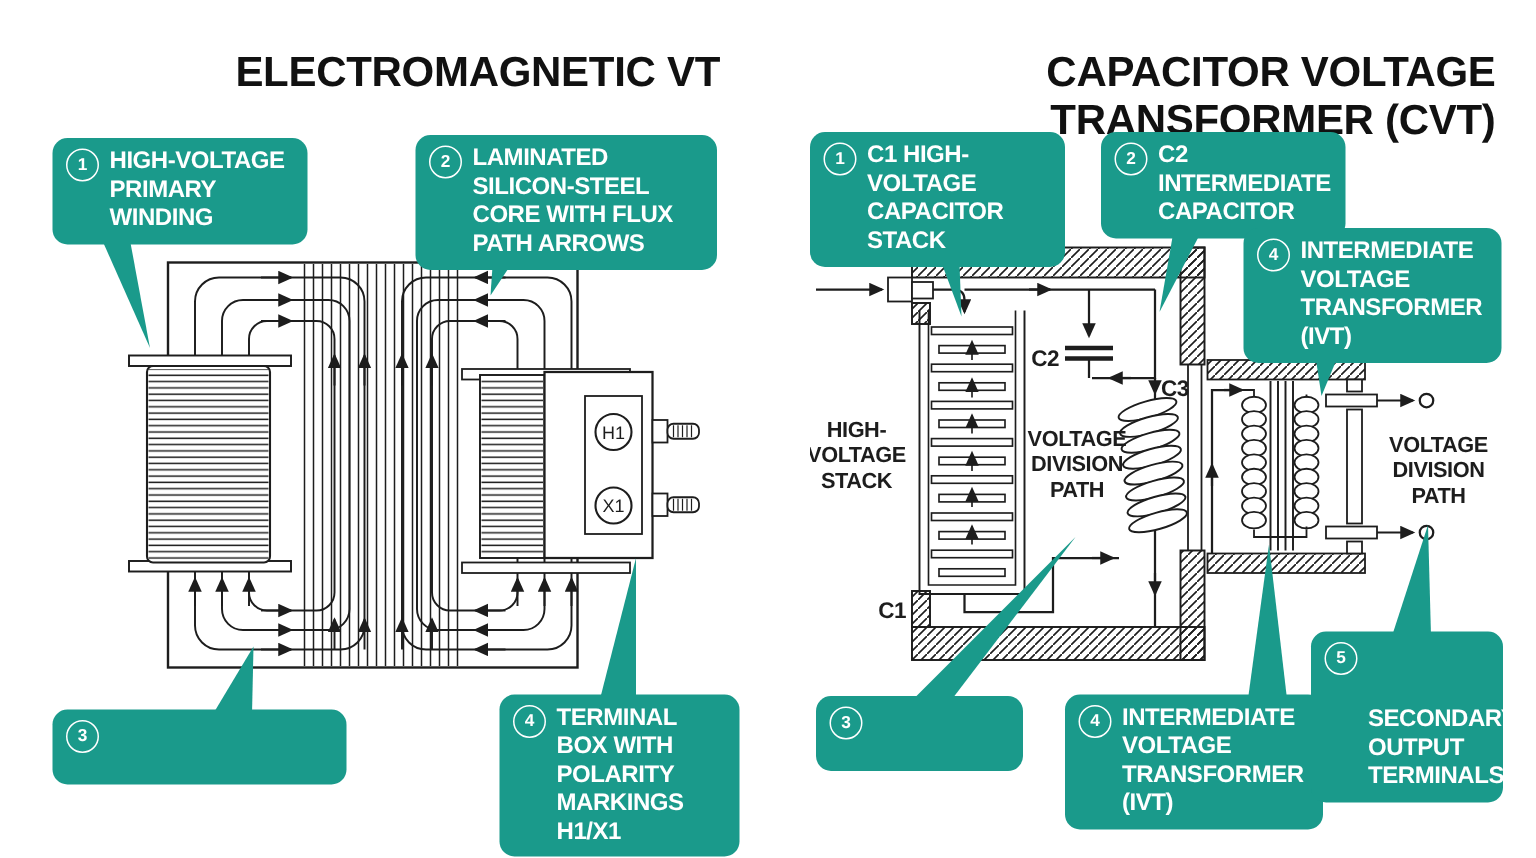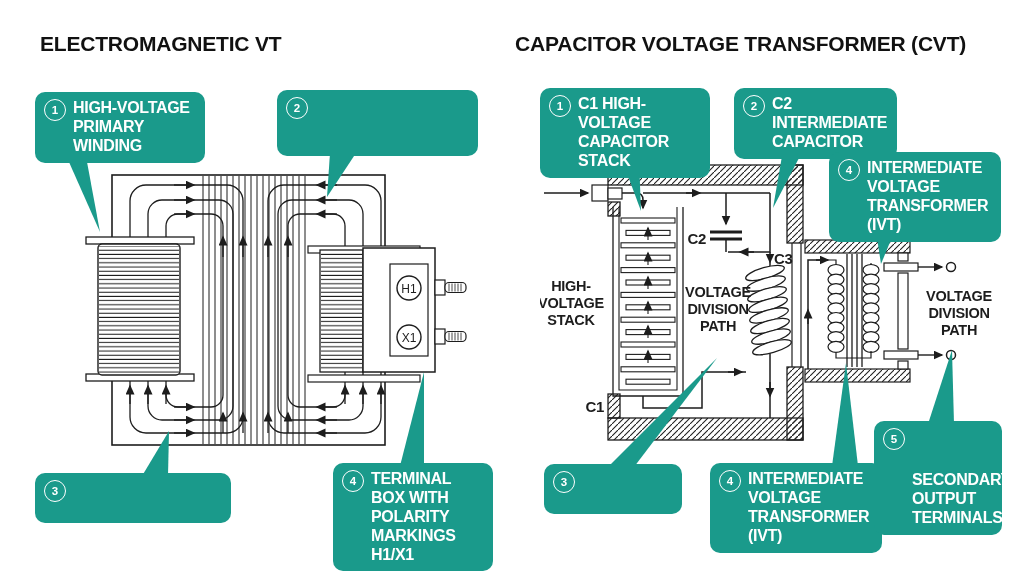--- a/index.html
+++ b/index.html
@@ -1,19 +1,19 @@
 <!DOCTYPE html>
 <html><head>
 <meta charset="utf-8">
 <style>
   html,body{margin:0;padding:0;background:#ffffff;}
   .stage{position:relative;width:1024px;height:572px;background:#ffffff;overflow:hidden;
          font-family:"Liberation Sans",sans-serif;color:#1d1d1d;}
-  .title{position:absolute;font-weight:bold;font-size:21px;letter-spacing:-0.2px;color:#111;
-         text-align:left;z-index:3;}
+  .title{position:absolute;font-weight:bold;font-size:28px;letter-spacing:-0.2px;color:#111;
+         text-align:right;z-index:3;}
   .callout{position:absolute;background:#1a9a8b;border-radius:10px;color:#fff;display:flex;
            align-items:flex-start;padding:7px 9px;box-sizing:border-box;z-index:3;}
   .callout .num{flex:0 0 auto;width:20px;height:20px;border:1.6px solid #ffffff;border-radius:50%;
                 display:flex;align-items:center;justify-content:center;font-size:11.5px;
                 font-weight:bold;margin-right:7px;}
   .callout .ct{font-weight:bold;font-size:16px;line-height:1.18;letter-spacing:-0.3px;}
   .tails{position:absolute;left:0;top:0;width:1024px;height:572px;z-index:2;}
   svg.diagram{position:absolute;z-index:1;}
   text{font-family:"Liberation Sans",sans-serif;}
   .dlabel{font-weight:bold;letter-spacing:-0.3px;fill:#1d1d1d;}
@@ -314,20 +314,21 @@
     <polygon points="832,466 858,466 846,363" fill="#1a9a8b"></polygon>
     <polygon points="928,424 954,424 952,350" fill="#1a9a8b"></polygon>
   </svg>
 
   <div class="callout" style="left:35px;top:92px;width:170px;min-height:46px;">
     <span class="num">1</span>
     <span class="ct">HIGH-VOLTAGE PRIMARY WINDING</span>
   </div>
   <div class="callout" style="left:277px;top:90px;width:201px;min-height:66px;">
     <span class="num">2</span>
+    <span class="ct">LAMINATED SILICON-STEEL CORE WITH FLUX PATH ARROWS</span>
   </div>
   <div class="callout" style="left:35px;top:473px;width:196px;min-height:50px;">
     <span class="num">3</span>
   </div>
   <div class="callout" style="left:333px;top:463px;width:160px;min-height:64px;">
     <span class="num">4</span>
     <span class="ct">TERMINAL BOX WITH POLARITY MARKINGS H1/X1</span>
   </div>
 
   <div class="callout" style="left:540px;top:88px;width:170px;min-height:46px;">

